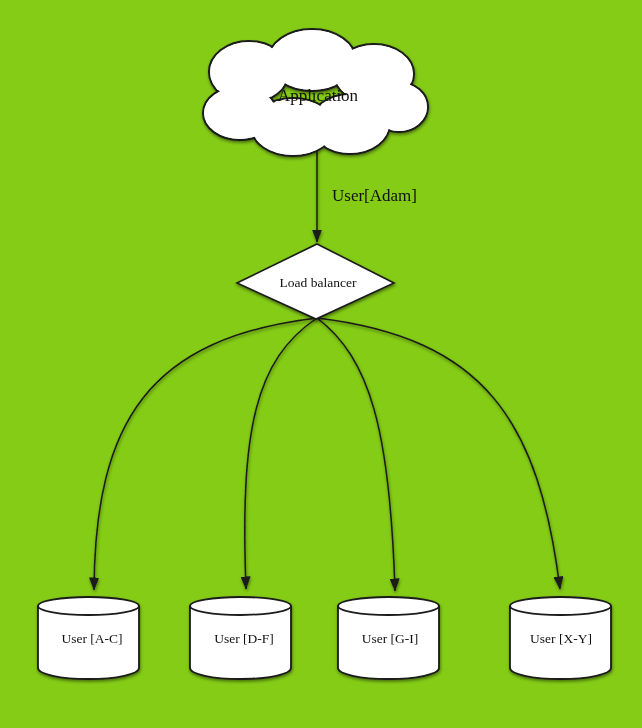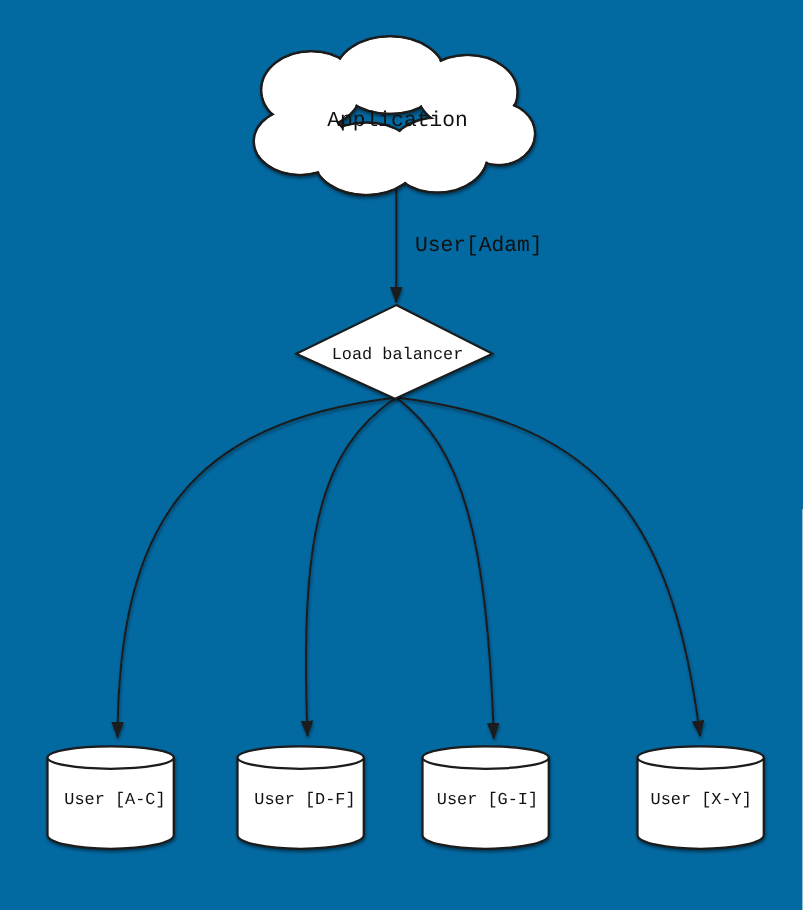--- a/index.html
+++ b/index.html
@@ -4,23 +4,23 @@
 <style>
   html, body {
     margin: 0;
     padding: 0;
     background: #ffffff;
   }
   .stage {
     position: relative;
     width: 642px;
     height: 728px;
-    background: #0369a1;
+    background: #84cc16;
     overflow: hidden;
-    font-family: Liberation Mono, monospace;
+    font-family: Liberation Serif, serif;
   }
   svg { display: block; }
   .node-outline {
     fill: #ffffff;
     stroke: #1a1a1a;
     stroke-width: 2;
   }
   .cloud-cover {
     fill: #ffffff;
     stroke: none;

